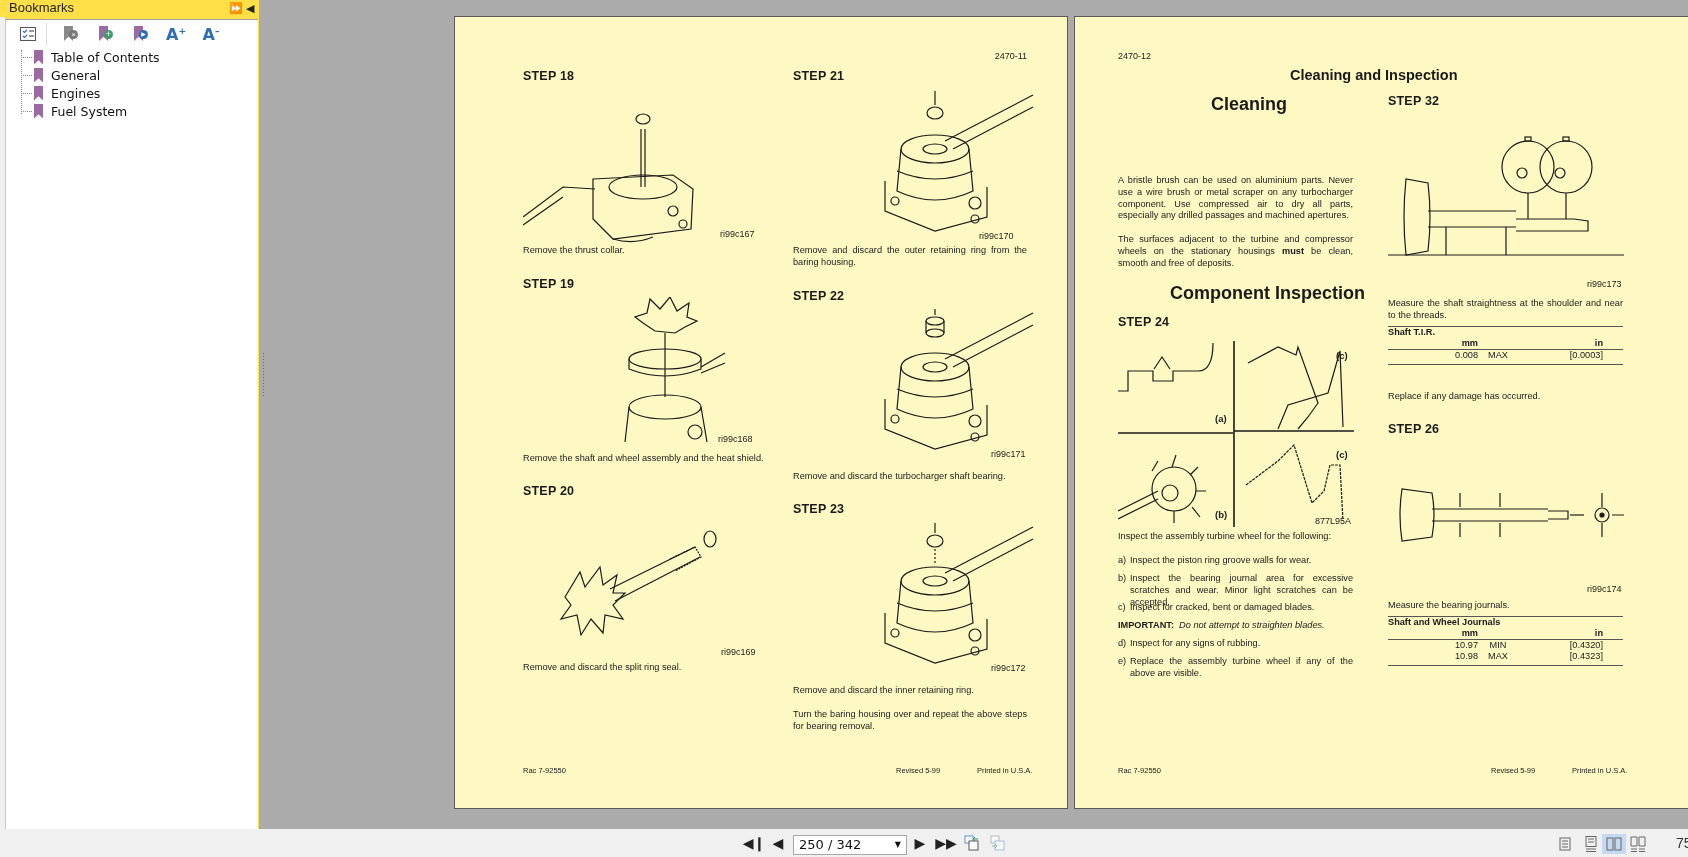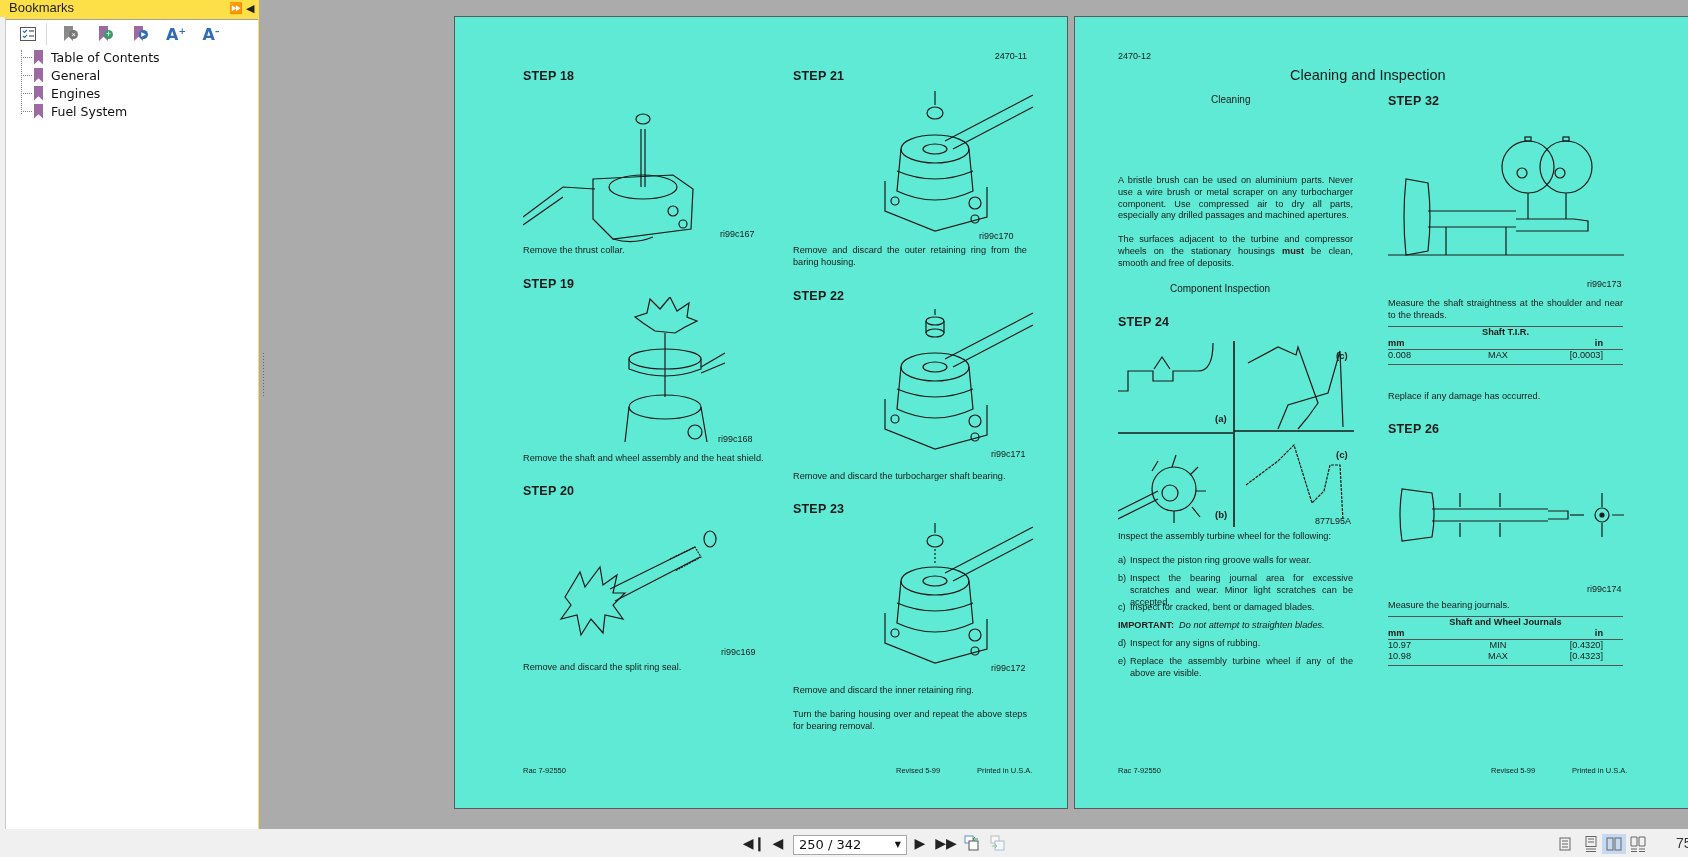--- a/index.html
+++ b/index.html
@@ -17,36 +17,36 @@
   .bm-ico{display:inline-block;width:9px;height:15px;background:#9b6aa0;clip-path:polygon(0 0,100% 0,100% 100%,50% 72%,0 100%)}
   .bm-ico.gray{background:#8a8a8a}
   #tree{position:absolute;left:0;top:28px;width:252px}
   .tree-item{position:relative;height:18px;display:flex;align-items:center;padding-left:15px}
   .tree-item .dots{width:11px;border-top:1px dotted #888;margin-right:2px}
   .tree-item .label{font-size:13px;color:#111;margin-left:8px;font-family:"DejaVu Sans",sans-serif;font-size:12.5px}
   #tree-vline{position:absolute;left:15px;top:30px;height:64px;border-left:1px dotted #888}
   #splitter{position:absolute;left:259px;top:0;width:3px;height:829px;background:#ababab}
   .grip{position:absolute;left:262px;top:352px;width:4px;height:44px;background-image:radial-gradient(#666 35%,transparent 40%);background-size:3px 3px}
   
-  .page{position:absolute;background:#5eead4;border:1px solid #5a5a5a;color:#1a1a1a;font-family:"Liberation Sans",sans-serif}
+  .page{position:absolute;background:#fef9c3;border:1px solid #5a5a5a;color:#1a1a1a;font-family:"Liberation Sans",sans-serif}
   #page-left{left:454px;top:16px;width:614px;height:793px}
   #page-right{left:1074px;top:16px;width:620px;height:793px}
   .pno{position:absolute;font-size:9px}
   .step{position:absolute;font-weight:bold;font-size:12.5px;letter-spacing:.2px}
   .fig{position:absolute;font-size:9px}
   .cap{position:absolute;font-size:9.2px;line-height:11.5px}
   .foot{position:absolute;font-size:7.5px;bottom:33px}
-  .h1{position:absolute;font-weight:normal;font-size:14.5px}
-  .h2{position:absolute;font-weight:normal;font-size:10px}
+  .h1{position:absolute;font-weight:bold;font-size:14.5px}
+  .h2{position:absolute;font-weight:bold;font-size:18px}
   .para{position:absolute;font-size:9.2px;line-height:11.8px;text-align:justify}
   .tbl{position:absolute;width:235px;font-size:9.2px}
-  .tbl .title{text-align:center;font-weight:bold;border-top:1px solid #555;line-height:11px}
+  .tbl .title{font-weight:bold;border-top:1px solid #555;line-height:11px}
   .tbl .hdr{display:flex;font-weight:bold;line-height:11px;border-bottom:1px solid #555}
   .tbl .row{display:flex;line-height:11px}
-  .tbl .c1{width:90px;text-align:left}
+  .tbl .c1{width:90px;text-align:right}
   .tbl .c2{width:40px;text-align:center}
   .tbl .c3{flex:1;text-align:right;padding-right:20px}
   .tbl .last{border-bottom:1px solid #555;height:4px}
   svg.ill{position:absolute;stroke:#1a1a1a;fill:none;stroke-width:1.2}
   
   #bottombar{position:absolute;left:0;top:829px;width:1688px;height:28px;background:#f0f0f0}
   .nav{position:absolute;top:4px;height:20px;display:flex;align-items:center;justify-content:center;color:#222;font-size:14px}
   #page-input{position:absolute;left:793px;top:6px;width:114px;height:20px;border:1px solid #a8a8a8;background:#fff;font-size:13px;padding-left:5px;line-height:18px;font-family:"DejaVu Sans",sans-serif;color:#111}
   #page-input .dd{position:absolute;right:5px;top:0;font-size:8px}
   .view-btn{position:absolute;top:5px;width:24px;height:20px;display:flex;align-items:center;justify-content:center}

